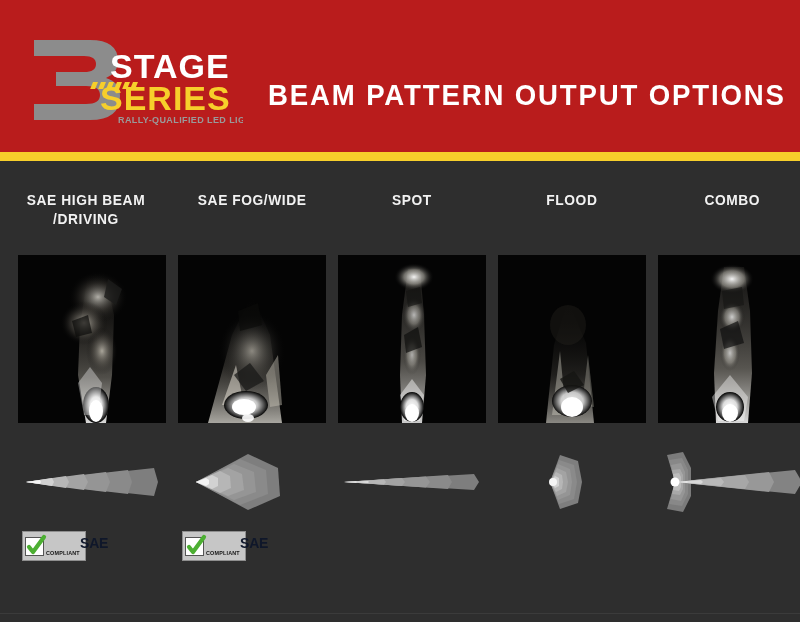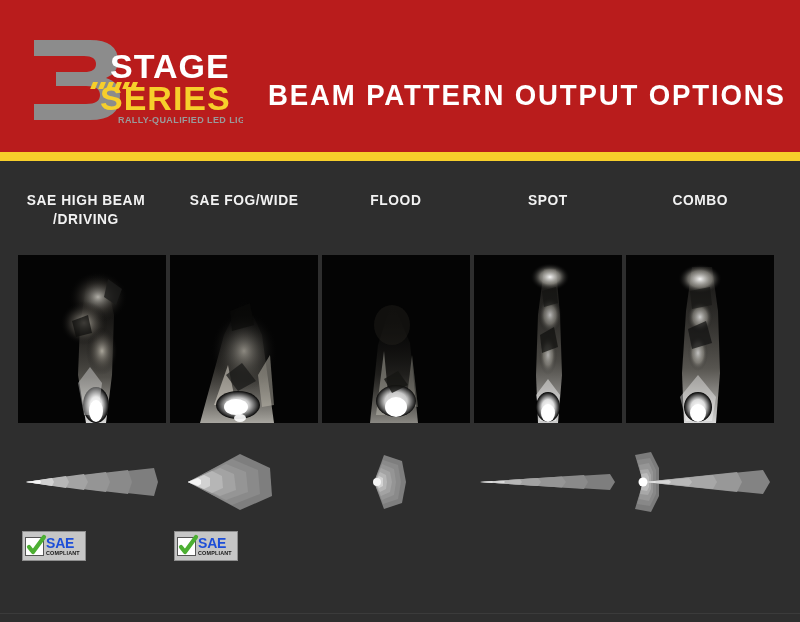--- a/index.html
+++ b/index.html
@@ -65,21 +65,21 @@
     height: 461px;
     background: #2e2e2e;
   }
   #columns {
     position: absolute;
     left: 18px;
     top: 20px;
     width: 764px;
     height: 420px;
     display: flex;
-    gap: 4px;
+    gap: 12px;
   }
   .col {
     width: 148px;
     position: relative;
   }
   .col-head {
     height: 74px;
     display: flex;
     align-items: flex-start;
     justify-content: center;
@@ -155,23 +155,24 @@
   }
   .sae-words {
     display: flex;
     flex-direction: column;
     align-items: flex-start;
     line-height: 1;
   }
   .sae-main {
     font-size: 14px;
     font-weight: bold;
-    color: #1d4ed8;
+    color: #0f172a;
     letter-spacing: -0.2px;
     font-family: "Liberation Sans", sans-serif;
+    margin-left: 34px;
   }
   .sae-sub {
     font-size: 5.4px;
     font-weight: bold;
     color: #141414;
     letter-spacing: 0.2px;
     margin-top: 1px;
     font-family: "Liberation Sans", sans-serif;
   }
 
@@ -345,64 +346,20 @@
               <svg width="24" height="24" viewBox="0 0 24 24">
                 <path d="M5 13 L9 18 L20 3" stroke="#4caf32" stroke-width="4.2" fill="none" stroke-linecap="round" stroke-linejoin="round"></path>
               </svg>
             </div>
             <div class="sae-words">
               <span class="sae-main">SAE</span>
               <span class="sae-sub">COMPLIANT</span>
             </div>
           </div>
         </div>
-      </div>
-
-      <div class="col">
-        <div class="col-head">
-          <div class="col-head-text">FLOOD</div>
-        </div>
-        <div class="photo">
-          <svg width="148" height="168" viewBox="0 0 148 168" xmlns="http://www.w3.org/2000/svg">
-            <defs>
-              <radialGradient id="fl-core" cx="50%" cy="50%" r="50%">
-                <stop offset="0%" stop-color="#ffffff"></stop>
-                <stop offset="55%" stop-color="#d6d6d6"></stop>
-                <stop offset="100%" stop-color="#000000"></stop>
-              </radialGradient>
-              <linearGradient id="fl-wedge" x1="0" y1="1" x2="0" y2="0">
-                <stop offset="0%" stop-color="#e4e1d8" stop-opacity="0.6"></stop>
-                <stop offset="40%" stop-color="#6e6a61" stop-opacity="0.26"></stop>
-                <stop offset="100%" stop-color="#000000" stop-opacity="0"></stop>
-              </linearGradient>
-            </defs>
-            <rect width="148" height="168" fill="#040404"></rect>
-            <path d="M48 168 L56 90 L70 46 L88 88 L96 168 Z" fill="url(#fl-wedge)"></path>
-            <path d="M54 160 L62 96 L68 160 Z" fill="#d8d4c8" opacity="0.4"></path>
-            <path d="M84 150 L90 100 L96 152 Z" fill="#bbb7ac" opacity="0.35"></path>
-            <ellipse cx="74" cy="146" rx="20" ry="16" fill="url(#fl-core)" opacity="0.9"></ellipse>
-            <ellipse cx="74" cy="152" rx="11" ry="10" fill="#ffffff"></ellipse>
-            <path d="M62 124 L76 116 L86 130 L70 138 Z" fill="#151513" opacity="0.8"></path>
-            <ellipse cx="70" cy="70" rx="18" ry="20" fill="#2a2823" opacity="0.35"></ellipse>
-          </svg>
-        </div>
-        <div class="diagram">
-          <svg width="140" height="62" viewBox="0 0 140 62">
-            <g>
-              <path d="M48 31 L58 4 L76 10 L80 31 L76 52 L58 58 Z" fill="#7e7e7e"></path>
-              <path d="M48 31 L57 9 L72 14 L75 31 L72 48 L57 53 Z" fill="#8a8a8a"></path>
-              <path d="M48 31 L56 13 L68 18 L70 31 L68 44 L56 49 Z" fill="#959595"></path>
-              <path d="M48 31 L55 17 L64 21 L66 31 L64 41 L55 45 Z" fill="#a3a3a3"></path>
-              <path d="M48 31 L54 21 L60 24 L61 31 L60 38 L54 41 Z" fill="#b6b6b6"></path>
-              <path d="M48 31 L53 25 L57 27 L57 31 L57 35 L53 37 Z" fill="#d2d2d2"></path>
-              <ellipse cx="51" cy="31" rx="4" ry="4" fill="#f4f4f4"></ellipse>
-            </g>
-          </svg>
-        </div>
-        <div class="badge-slot"></div>
       </div>
 
       <div class="col">
         <div class="col-head">
           <div class="col-head-text">SPOT</div>
         </div>
         <div class="photo">
           <svg width="148" height="168" viewBox="0 0 148 168" xmlns="http://www.w3.org/2000/svg">
             <defs>
               <radialGradient id="sp-core" cx="50%" cy="50%" r="50%">
@@ -436,20 +393,64 @@
         <div class="diagram">
           <svg width="140" height="46" viewBox="0 0 140 46">
             <g>
               <path d="M2 23 L132 15 L137 23 L132 31 Z" fill="#7e7e7e"></path>
               <path d="M2 23 L106 16 L110 23 L106 30 Z" fill="#8a8a8a"></path>
               <path d="M2 23 L84 17.5 L88 23 L84 28.5 Z" fill="#959595"></path>
               <path d="M2 23 L60 19 L63 23 L60 27 Z" fill="#a3a3a3"></path>
               <path d="M2 23 L42 20.5 L44 23 L42 25.5 Z" fill="#b6b6b6"></path>
               <path d="M2 23 L26 22 L27 23 L26 24 Z" fill="#dedede"></path>
               <path d="M2 23 L14 22.6 L15 23 L14 23.4 Z" fill="#f6f6f6"></path>
+            </g>
+          </svg>
+        </div>
+        <div class="badge-slot"></div>
+      </div>
+
+      <div class="col">
+        <div class="col-head">
+          <div class="col-head-text">FLOOD</div>
+        </div>
+        <div class="photo">
+          <svg width="148" height="168" viewBox="0 0 148 168" xmlns="http://www.w3.org/2000/svg">
+            <defs>
+              <radialGradient id="fl-core" cx="50%" cy="50%" r="50%">
+                <stop offset="0%" stop-color="#ffffff"></stop>
+                <stop offset="55%" stop-color="#d6d6d6"></stop>
+                <stop offset="100%" stop-color="#000000"></stop>
+              </radialGradient>
+              <linearGradient id="fl-wedge" x1="0" y1="1" x2="0" y2="0">
+                <stop offset="0%" stop-color="#e4e1d8" stop-opacity="0.6"></stop>
+                <stop offset="40%" stop-color="#6e6a61" stop-opacity="0.26"></stop>
+                <stop offset="100%" stop-color="#000000" stop-opacity="0"></stop>
+              </linearGradient>
+            </defs>
+            <rect width="148" height="168" fill="#040404"></rect>
+            <path d="M48 168 L56 90 L70 46 L88 88 L96 168 Z" fill="url(#fl-wedge)"></path>
+            <path d="M54 160 L62 96 L68 160 Z" fill="#d8d4c8" opacity="0.4"></path>
+            <path d="M84 150 L90 100 L96 152 Z" fill="#bbb7ac" opacity="0.35"></path>
+            <ellipse cx="74" cy="146" rx="20" ry="16" fill="url(#fl-core)" opacity="0.9"></ellipse>
+            <ellipse cx="74" cy="152" rx="11" ry="10" fill="#ffffff"></ellipse>
+            <path d="M62 124 L76 116 L86 130 L70 138 Z" fill="#151513" opacity="0.8"></path>
+            <ellipse cx="70" cy="70" rx="18" ry="20" fill="#2a2823" opacity="0.35"></ellipse>
+          </svg>
+        </div>
+        <div class="diagram">
+          <svg width="140" height="62" viewBox="0 0 140 62">
+            <g>
+              <path d="M48 31 L58 4 L76 10 L80 31 L76 52 L58 58 Z" fill="#7e7e7e"></path>
+              <path d="M48 31 L57 9 L72 14 L75 31 L72 48 L57 53 Z" fill="#8a8a8a"></path>
+              <path d="M48 31 L56 13 L68 18 L70 31 L68 44 L56 49 Z" fill="#959595"></path>
+              <path d="M48 31 L55 17 L64 21 L66 31 L64 41 L55 45 Z" fill="#a3a3a3"></path>
+              <path d="M48 31 L54 21 L60 24 L61 31 L60 38 L54 41 Z" fill="#b6b6b6"></path>
+              <path d="M48 31 L53 25 L57 27 L57 31 L57 35 L53 37 Z" fill="#d2d2d2"></path>
+              <ellipse cx="51" cy="31" rx="4" ry="4" fill="#f4f4f4"></ellipse>
             </g>
           </svg>
         </div>
         <div class="badge-slot"></div>
       </div>
 
       <div class="col">
         <div class="col-head">
           <div class="col-head-text">COMBO</div>
         </div>

